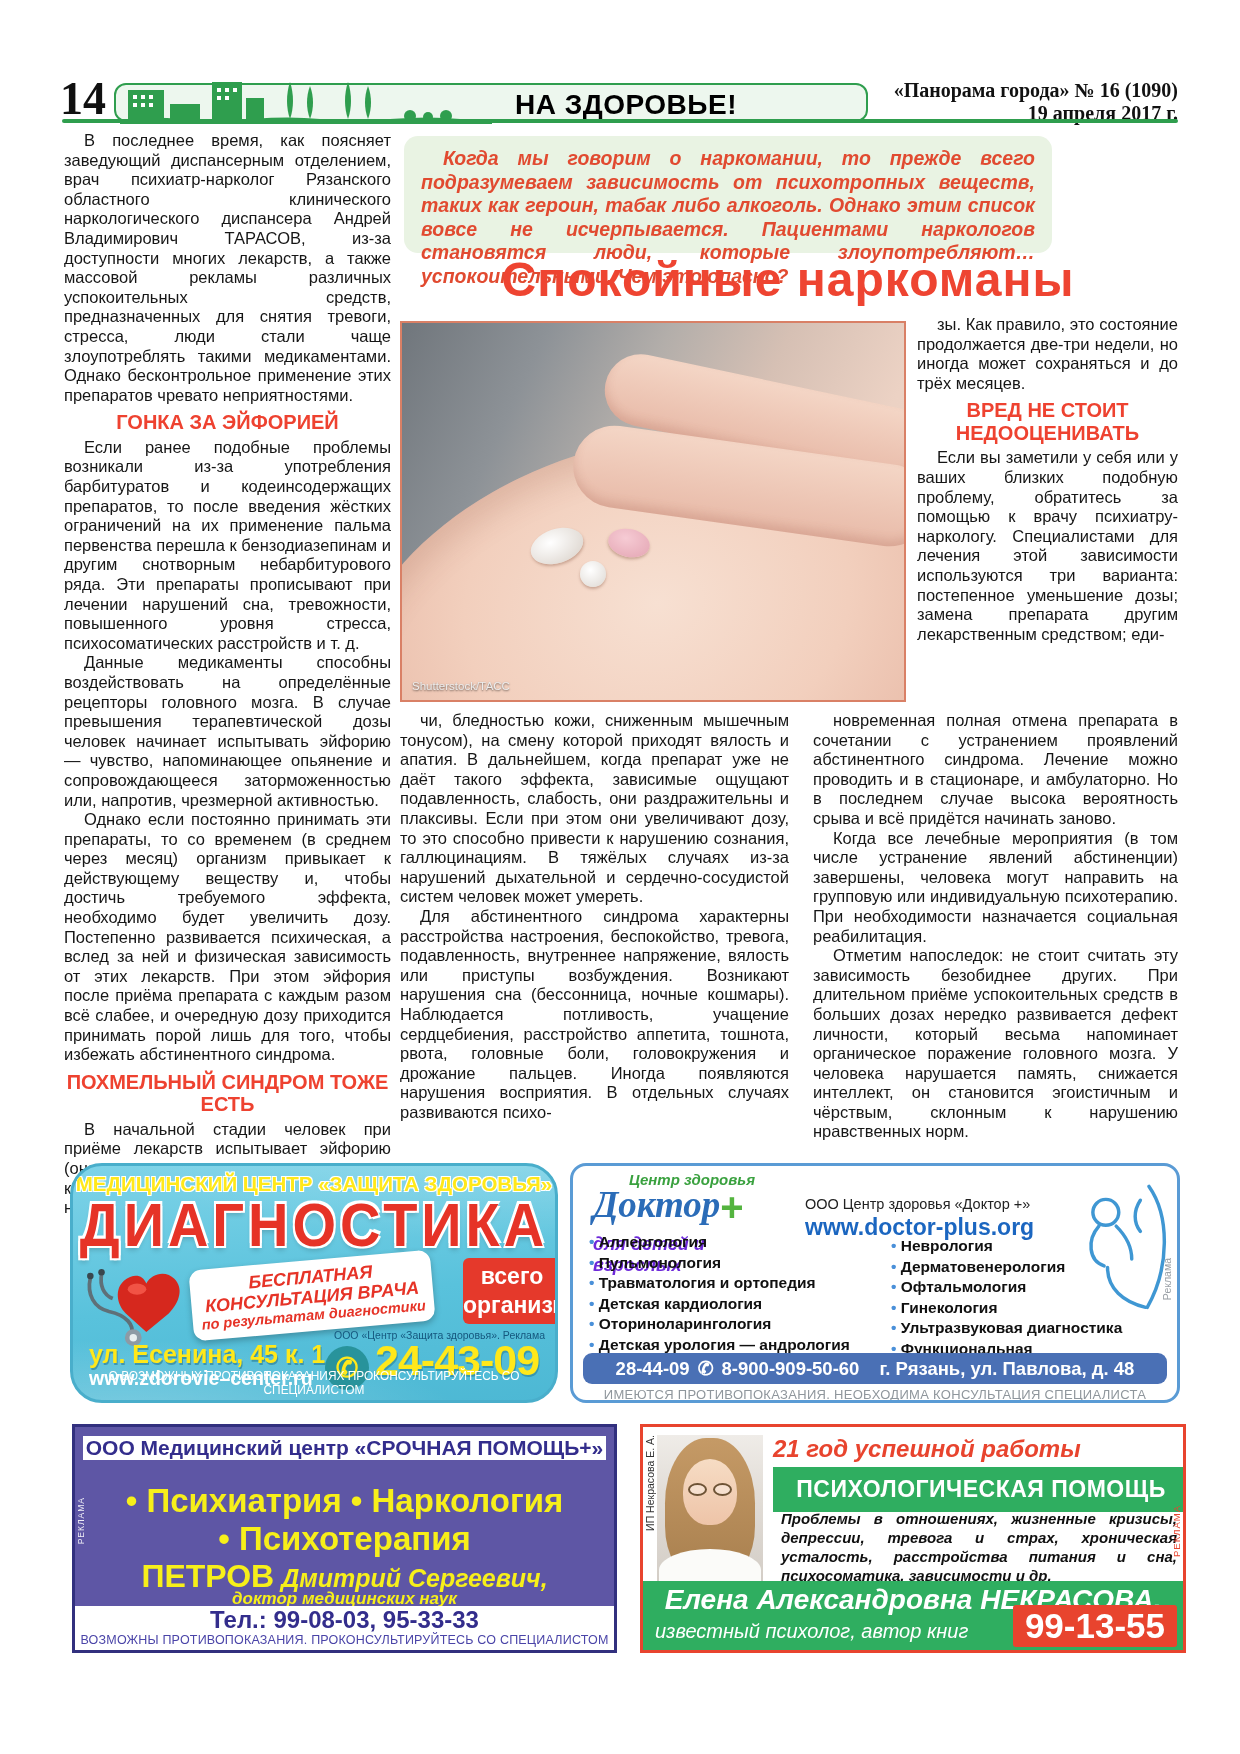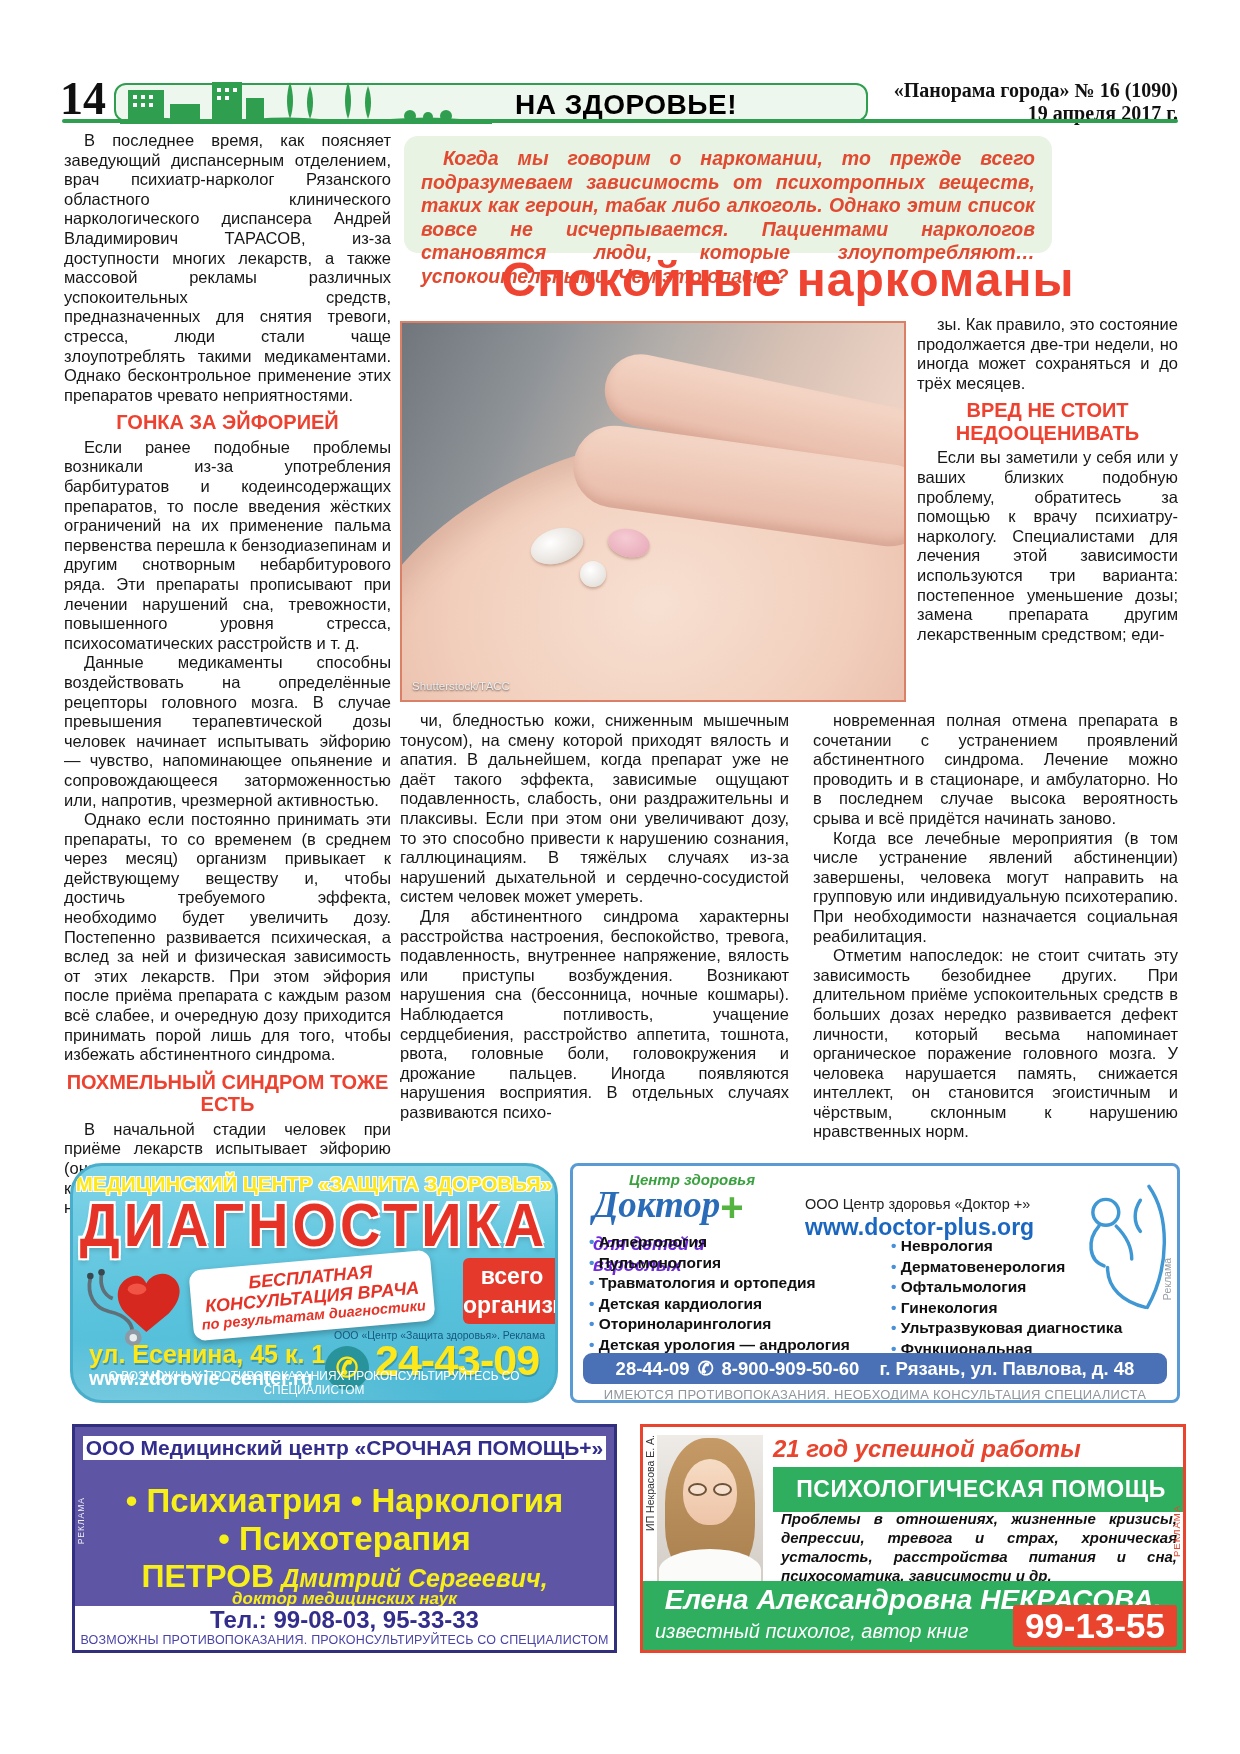--- a/index.html
+++ b/index.html
@@ -62,21 +62,21 @@
   .ad1-addr{position:absolute;left:16px;top:174px;font-weight:bold;font-size:25px;color:#ffe81a;text-shadow:1px 2px 0 rgba(0,70,90,.35)}
   .ad1-site{position:absolute;left:16px;top:201px;font-weight:bold;font-size:19.5px;color:#fff}
   .phcircle{position:absolute;left:252px;top:180px;width:44px;height:44px;border-radius:50%;background:#28939b;
     display:flex;align-items:center;justify-content:center}
   .phcircle::before{content:"✆";color:#ffe81a;font-size:27px;font-weight:bold}
   .ad1-phone{position:absolute;left:302px;top:170px;font-weight:bold;font-size:43px;letter-spacing:-1px;color:#ffe81a;text-shadow:1px 2px 0 rgba(0,70,90,.3)}
   .ad1-disc{position:absolute;left:0;bottom:3px;width:100%;text-align:center;color:#fff;font-size:12.5px}
   .ad1-disc span{display:inline-block;transform:scaleX(.95)}
 
   
-  .ad2{left:570px;top:1163px;width:610px;height:240px;border:3px solid #5a9bd5;border-radius:8px;background:#fff}
+  .ad2{left:570px;top:1163px;width:610px;height:240px;border:3px solid #5a9bd5;border-radius:16px;background:#fff}
   .logo{position:absolute;left:20px;top:5px;width:205px}
   .logo-top{color:#3aa13f;font-style:italic;font-weight:bold;font-size:15px;margin-left:36px}
   .logo-line{line-height:34px}
   .logo-name{font-family:"Liberation Serif",serif;font-style:italic;font-weight:bold;font-size:37px;color:#2b6cb8}
   .logo-plus{color:#54b43f;font-size:40px;font-weight:bold;vertical-align:-4px}
   .logo-sub{color:#6d28d9;font-style:italic;font-weight:bold;font-size:18px;margin-top:5px}
   .ad2-company{position:absolute;left:232px;top:30px;font-size:14.5px;color:#222}
   .ad2-site{position:absolute;left:232px;top:48px;font-weight:bold;font-size:23px;color:#1b66c0}
   .svc{position:absolute;list-style:none}
   .svc li{font-weight:bold;font-size:15.5px;line-height:20.5px;color:#101010}

